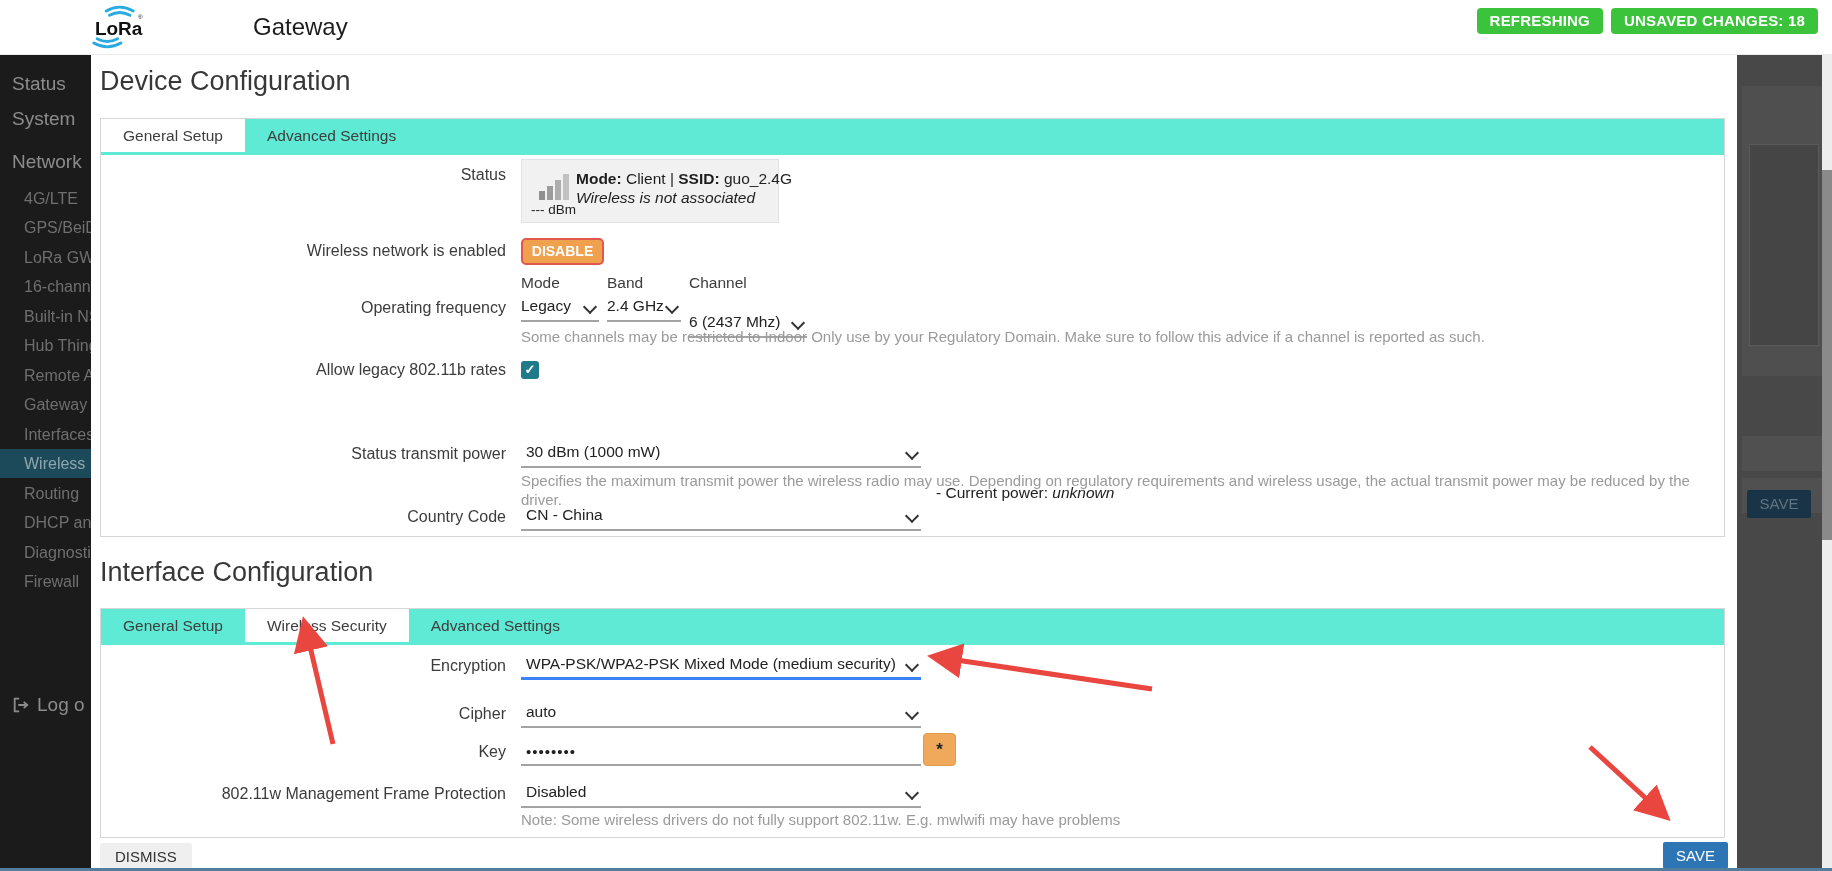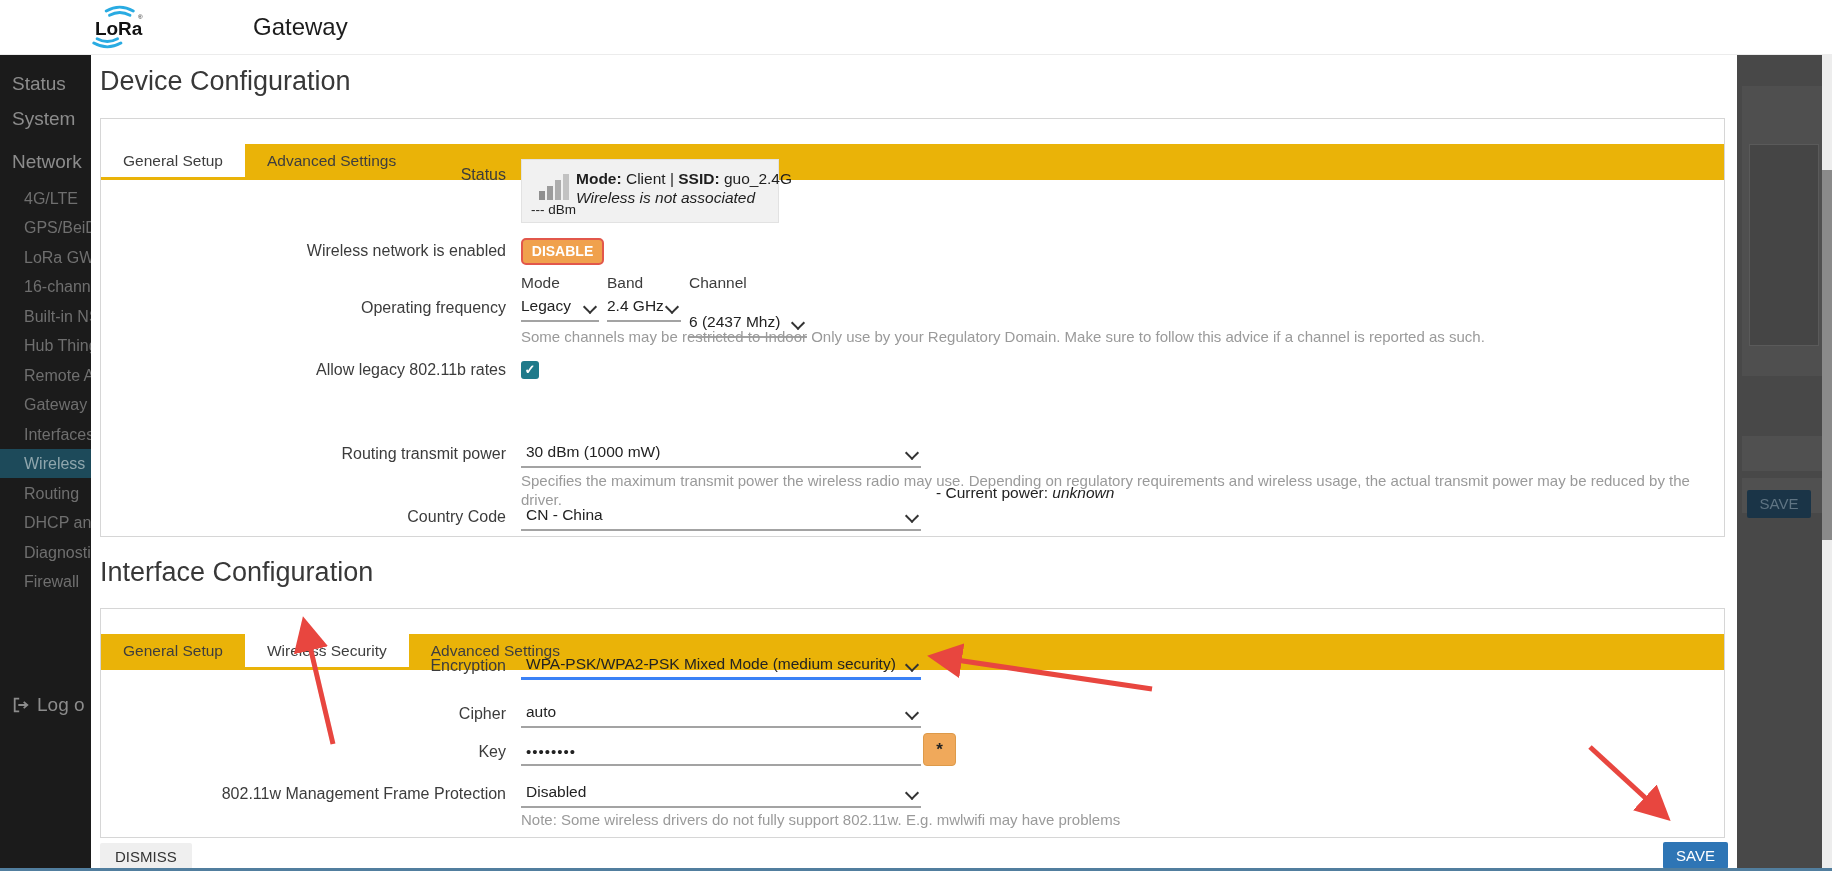--- a/index.html
+++ b/index.html
@@ -23,21 +23,21 @@
   .nav-sub{font-size:16px;color:#6f6f6f;padding-left:24px;height:29px;line-height:29px;}
   .nav-sub.active{background:#1d4a5a;color:#8fa6ad;}
   .nav-logout{position:absolute;left:0;top:636px;width:200px;height:30px;line-height:30px;
               font-size:19px;color:#8c8c8c;padding-left:12px;display:flex;align-items:center;gap:7px;}
 
   
   .main{position:absolute;left:91px;top:54px;width:1646px;height:817px;background:#fff;z-index:6;}
   .section-title{position:absolute;left:9px;font-size:27px;color:#383838;}
 
   .card{position:absolute;left:9px;width:1625px;background:#fff;border:1px solid #d6d6d6;box-sizing:border-box;}
-  .tabbar{position:relative;height:36px;background:#eab308;display:flex;margin-top:25px;}
+  .tabbar{position:relative;height:36px;background:#5eead4;display:flex;}
   .tab{height:33px;line-height:33px;padding:0 22px;font-size:15.5px;color:#3e3e3e;cursor:pointer;}
   .tab.active{background:#fff;}
 
   .lbl{position:absolute;left:0;width:405px;text-align:right;font-size:16px;color:#3c3c3c;white-space:nowrap;}
   .help{position:absolute;left:420px;font-size:15px;color:#9a9a9a;line-height:19px;}
 
   
   .sel{position:absolute;height:27px;border-bottom:2px solid #a3a3a3;box-sizing:border-box;cursor:pointer;}
   .sel .val{font-size:15.5px;color:#222;line-height:22px;white-space:nowrap;}
   .sel.focus{border-bottom:3px solid #3b82f6;}
@@ -107,20 +107,24 @@
           <path d="M70 26 q28 -15 56 0"></path>
           <path d="M61 14 q37 -21 74 0"></path>
           <path d="M36 90 q28 15 56 0"></path>
           <path d="M27 102 q37 21 74 0"></path>
         </g>
         <text x="30" y="80" font-size="52" font-weight="bold" fill="#121212" font-family="Liberation Sans, sans-serif">LoRa</text>
         <text x="148" y="36" font-size="17" fill="#121212" font-family="Liberation Sans, sans-serif">®</text>
       </svg>
     </div>
     <div class="app-title">Gateway</div>
+    <div class="badges">
+      <div class="badge">REFRESHING</div>
+      <div class="badge">UNSAVED CHANGES: 18</div>
+    </div>
   </div>
 
   <div class="sidebar">
     <div class="nav-item nav-top" style="top:14px">Status</div>
     <div class="nav-item nav-top" style="top:49px">System</div>
     <div class="nav-item nav-top" style="top:92px">Network</div>
     <div class="nav-item nav-sub" style="top:130px">4G/LTE</div>
     <div class="nav-item nav-sub" style="top:159px">GPS/BeiDo</div>
     <div class="nav-item nav-sub" style="top:189px">LoRa GW</div>
     <div class="nav-item nav-sub" style="top:218px">16-channe</div>
@@ -194,21 +198,21 @@
       </div>
       <div class="sel" style="left:588px;top:192px;width:118px">
         <div class="val">6 (2437 Mhz)</div>
           <span class="chev"></span>
       </div>
       <div class="help" style="top:208px;width:1210px">Some channels may be restricted to Indoor Only use by your Regulatory Domain. Make sure to follow this advice if a channel is reported as such.</div>
 
       <div class="lbl" style="top:242px">Allow legacy 802.11b rates</div>
       <div class="checkbox">✓</div>
 
-      <div class="lbl" style="top:326px">Routing transmit power</div>
+      <div class="lbl" style="top:326px">Status transmit power</div>
       <div class="sel" style="left:420px;top:322px;width:400px">
         <div class="val" style="padding-left:5px">30 dBm (1000 mW)</div>
           <span class="chev"></span>
       </div>
       <div class="current-power">
         <span>- Current power:</span>
         <span class="em">unknown</span>
       </div>
       <div class="help" style="top:352px;width:1210px">Specifies the maximum transmit power the wireless radio may use. Depending on regulatory requirements and wireless usage, the actual transmit power may be reduced by the driver.</div>
 

